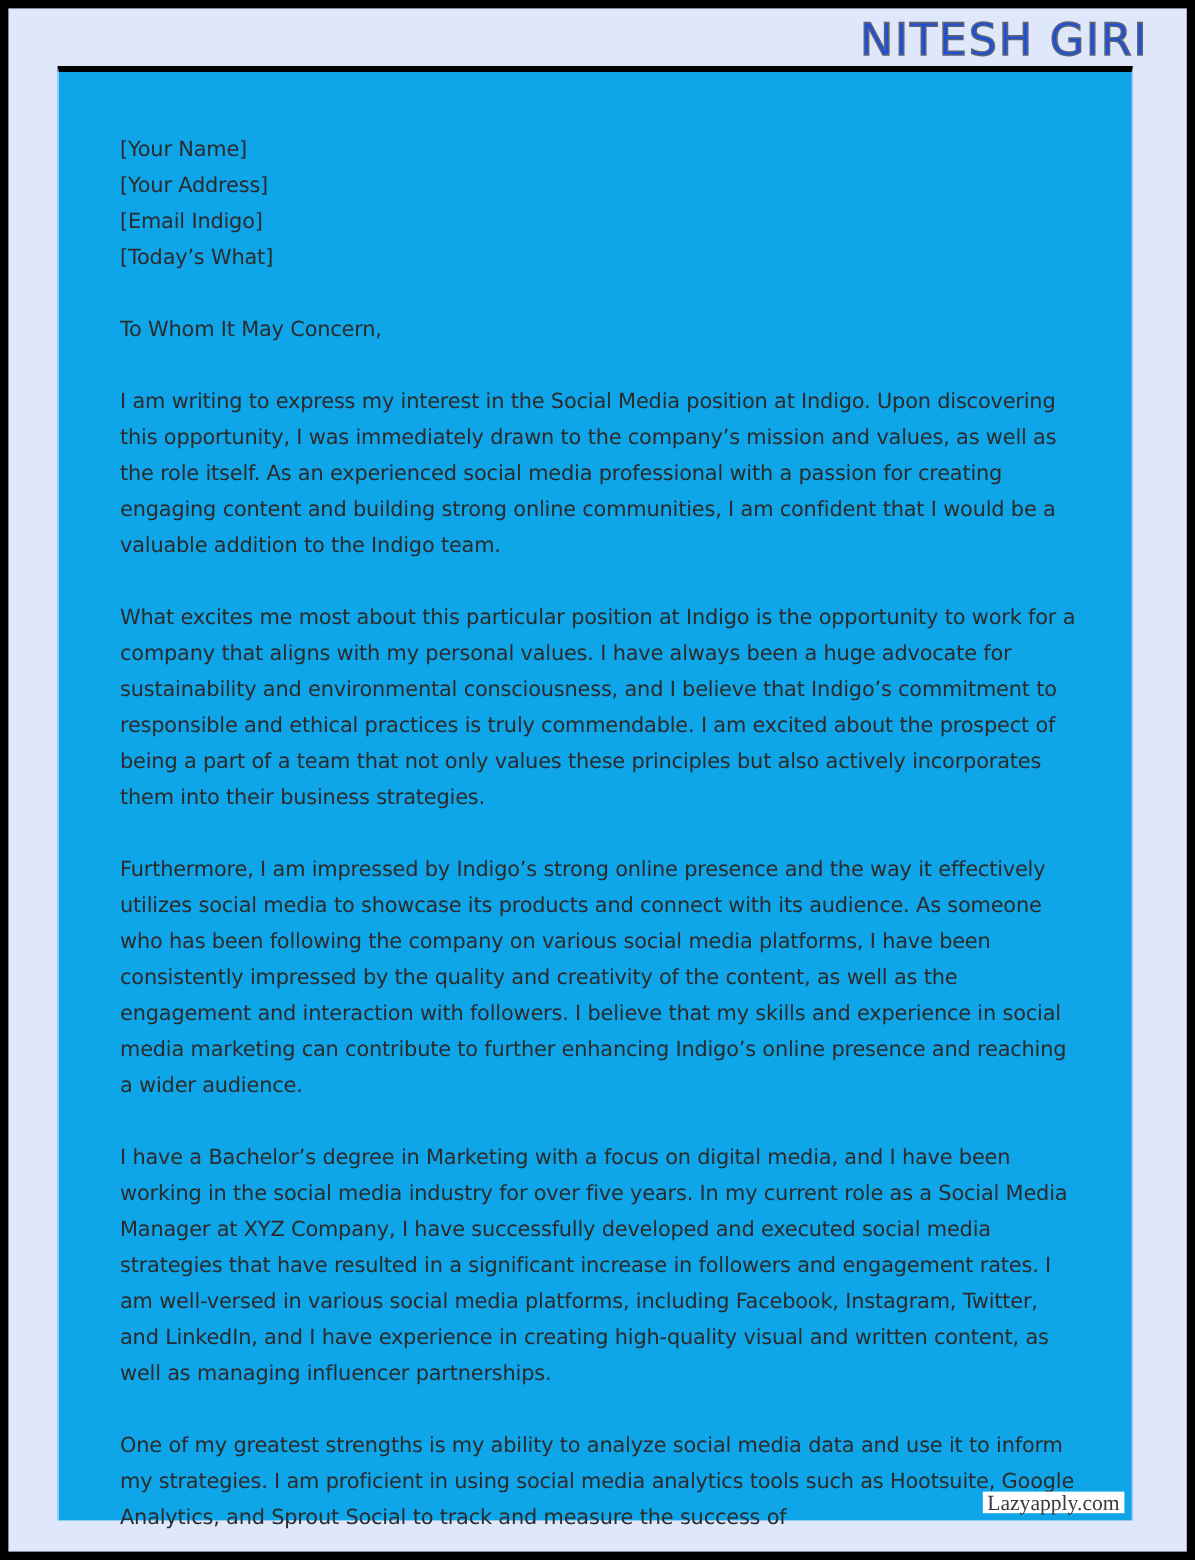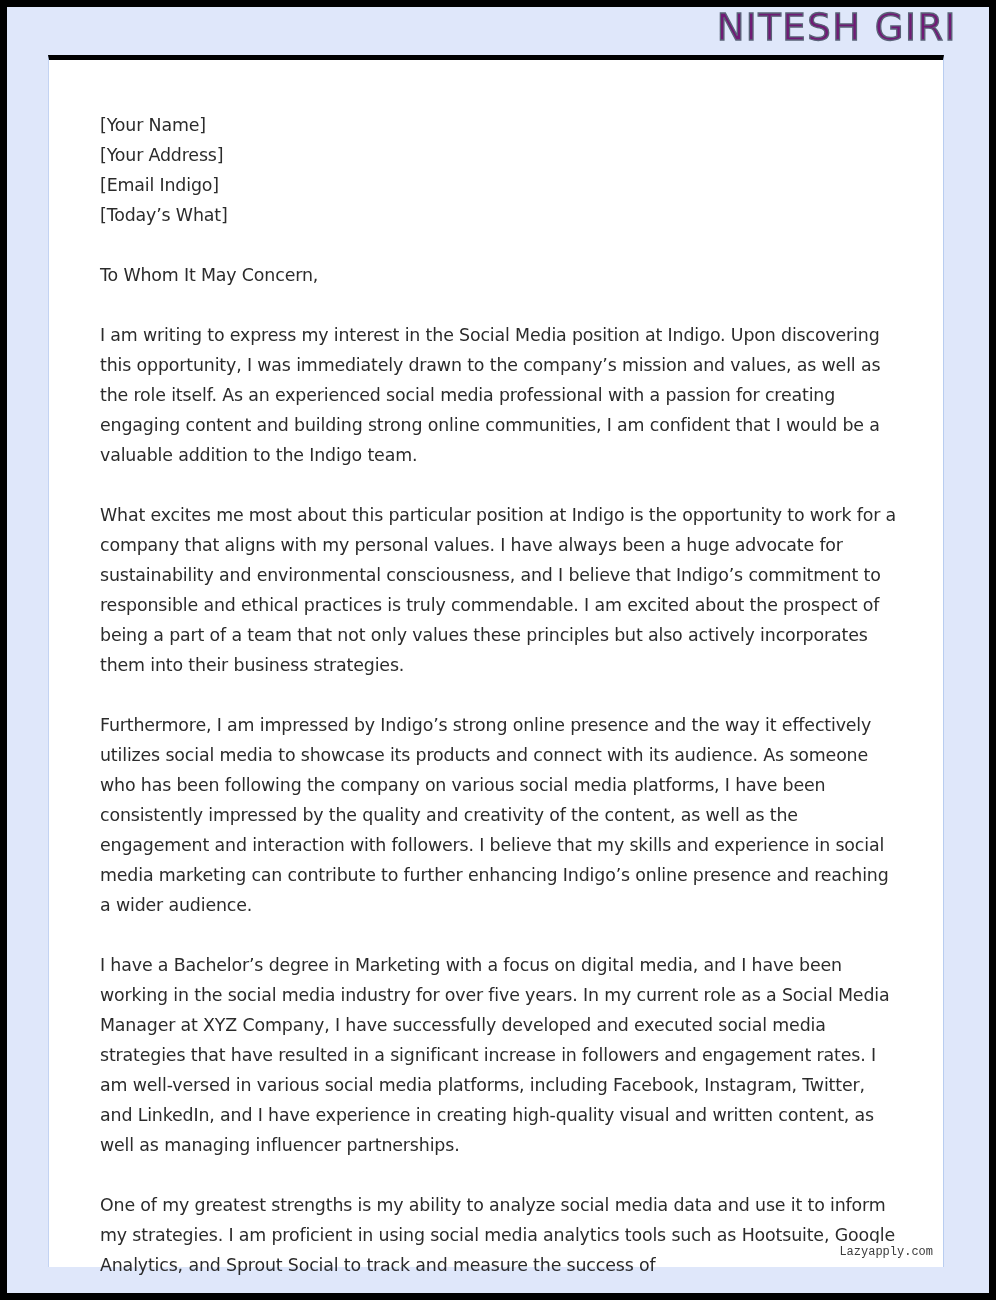--- a/index.html
+++ b/index.html
@@ -38,35 +38,35 @@
     display: flex;
     align-items: center;
     justify-content: flex-end;
   }
   #doc-title {
     font-family: "DejaVu Sans", sans-serif;
     font-size: 37px;
     line-height: 37px;
     letter-spacing: 1.5px;
     font-weight: 400;
-    color: #701a75;
+    color: #1d4ed8;
     -webkit-text-stroke: 1.3px #5a6378;
     text-shadow: 0 0 0 transparent;
     white-space: nowrap;
-    padding-bottom: 15px;
+    padding-bottom: 3px;
   }
 
   
   #page {
     position: absolute;
     left: 41px;
     top: 48px;
     width: 896px;
     height: 1212px;
-    background: #ffffff;
+    background: #0ea5e9;
     border-top: 5px solid #000000;
     border-right: 1px solid #b9cdf0;
     border-left: 1px solid #c3d3f2;
     box-sizing: border-box;
     overflow: visible;
   }
 
   
   #letter-body {
     position: absolute;
@@ -87,22 +87,22 @@
   }
   .addr-line {
     display: block;
   }
 
   
   #watermark {
     position: absolute;
     right: 6px;
     bottom: 6px;
-    font-family: Liberation Mono, monospace;
-    font-size: 12px;
+    font-family: Liberation Serif, serif;
+    font-size: 18px;
     line-height: 16px;
     color: #3b3b3b;
     background: #ffffff;
     padding: 1px 4px;
     white-space: nowrap;
   }
 </style>
 </head>
 <body>
 

